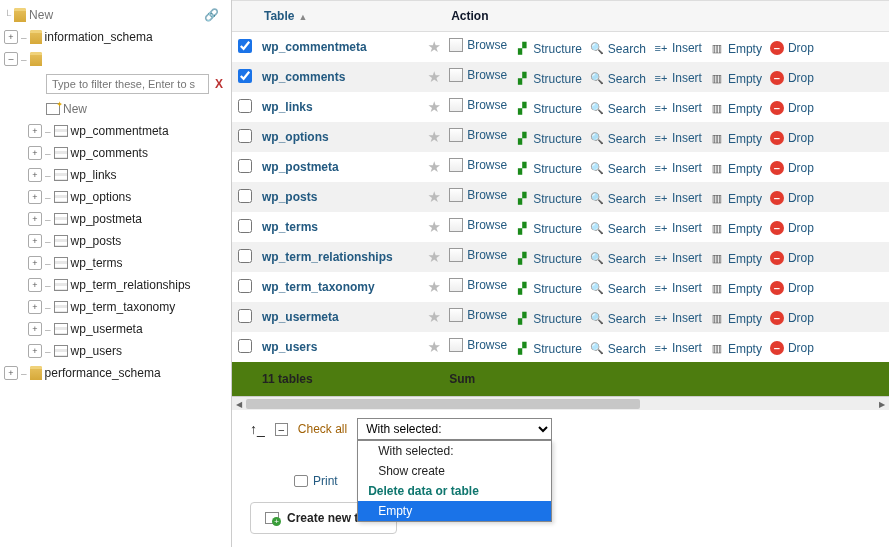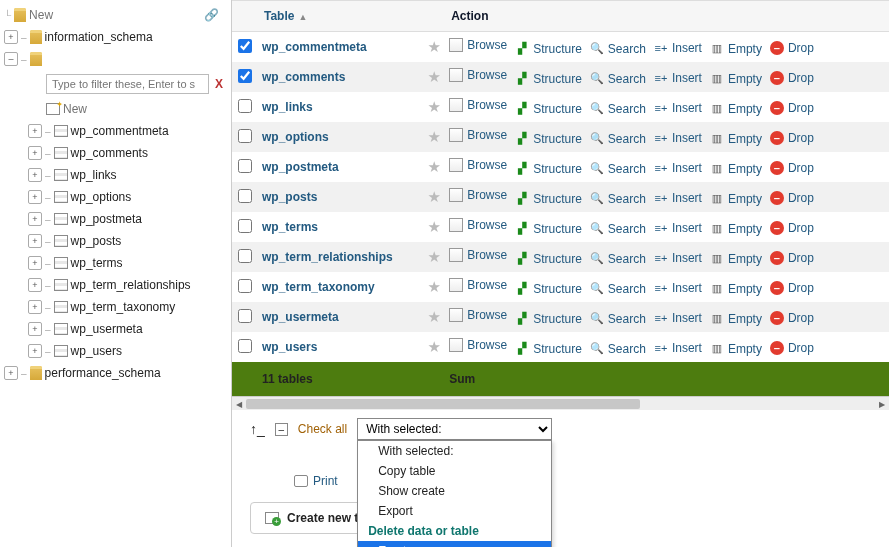--- a/index.html
+++ b/index.html
@@ -281,23 +281,21 @@
       <div class="checkall-row">
         <span class="arrow-up">↑_</span>
         <span class="mini-cb">–</span>
         <a href="#">Check all</a>
         <div class="dropdown">
           <select>
             <option>With selected:</option>
           </select>
           <div class="dd-menu" id="dd-menu">
               <div class="opt">&nbsp;&nbsp;&nbsp;With selected:</div>
-              <div class="opt">&nbsp;&nbsp;&nbsp;Copy table</div>
               <div class="opt">&nbsp;&nbsp;&nbsp;Show create</div>
-              <div class="opt">&nbsp;&nbsp;&nbsp;Export</div>
               <div class="opt header">Delete data or table</div>
               <div class="opt sel">&nbsp;&nbsp;&nbsp;Empty</div>
             </div>
         </div>
       </div>
 
       <div class="links-row">
         <a href="#">
           <span class="printer-icon"></span>
           <span>Print</span>

